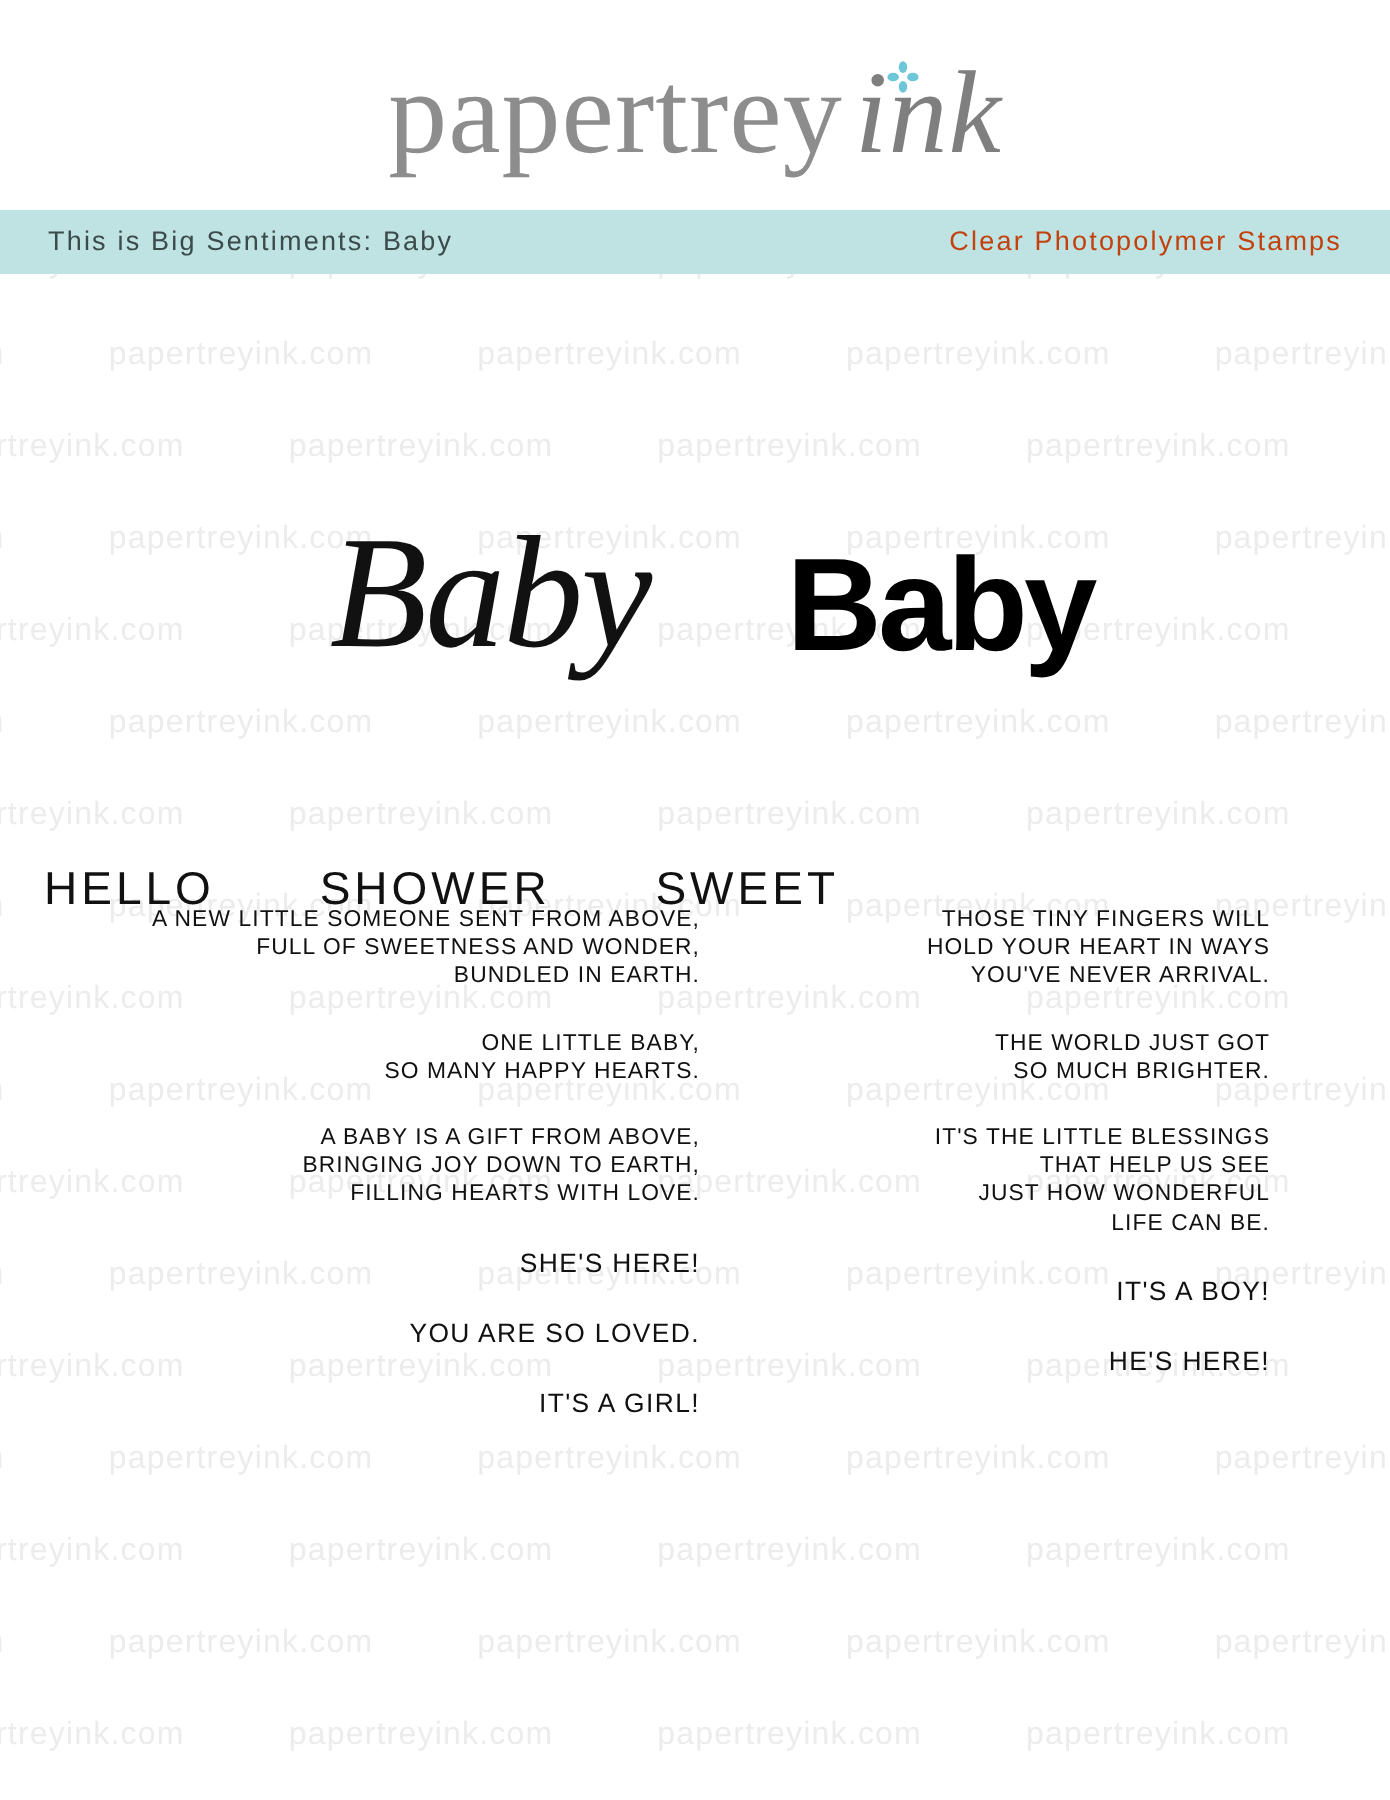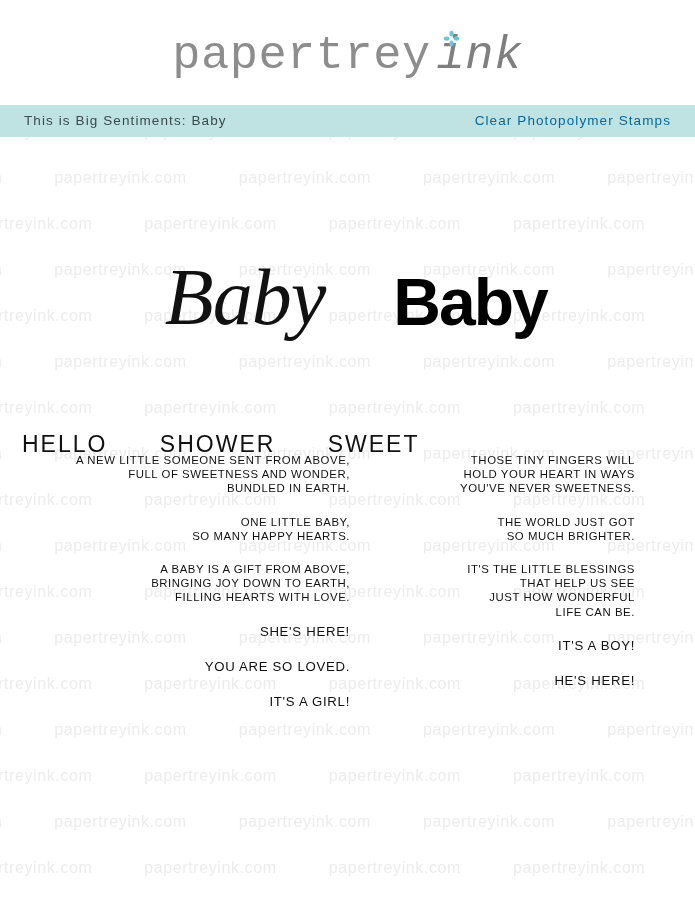--- a/index.html
+++ b/index.html
@@ -18,22 +18,22 @@
   }
 
   
   .logo-wrap {
     position: absolute;
     top: 26px; left: 0; right: 0;
     text-align: center;
     height: 66px;
   }
   .logo-text {
-    font-family: Liberation Mono, monospace;
-    font-size: 47px;
+    font-family: Liberation Serif, serif;
+    font-size: 59px;
     letter-spacing: 0.5px;
     color: #8d8d8d;
     line-height: 60px;
     white-space: nowrap;
     display: inline-block;
     text-align: center;
   }
   .logo-text .ink {
     font-style: italic;
     color: #7f7f7f;
@@ -63,21 +63,21 @@
     font-size: 13.5px;
     letter-spacing: 1.1px;
     color: #3b4a4a;
   }
   .bar-right {
     position: absolute;
     right: 24px; top: 0;
     height: 24px; line-height: 32px;
     font-size: 13.5px;
     letter-spacing: 1.1px;
-    color: #0369a1;
+    color: #c2410c;
   }
 
   
   .wm-area {
     position: absolute;
     top: 137px; left: 0;
     width: 695px; height: 763px;
     overflow: hidden;
   }
   .wm-row {
@@ -236,21 +236,21 @@
           <div>YOU ARE SO LOVED.</div>
         </div>
         <div class="sent big">
           <div>IT'S A GIRL!</div>
         </div>
       </div>
     <div class="col col-right" id="col-right">
         <div class="sent">
           <div>THOSE TINY FINGERS WILL</div>
           <div>HOLD YOUR HEART IN WAYS</div>
-          <div>YOU'VE NEVER SWEETNESS.</div>
+          <div>YOU'VE NEVER ARRIVAL.</div>
         </div>
         <div class="sent">
           <div>THE WORLD JUST GOT</div>
           <div>SO MUCH BRIGHTER.</div>
         </div>
         <div class="sent">
           <div>IT'S THE LITTLE BLESSINGS</div>
           <div>THAT HELP US SEE</div>
           <div>JUST HOW WONDERFUL</div>
           <div>LIFE CAN BE.</div>

